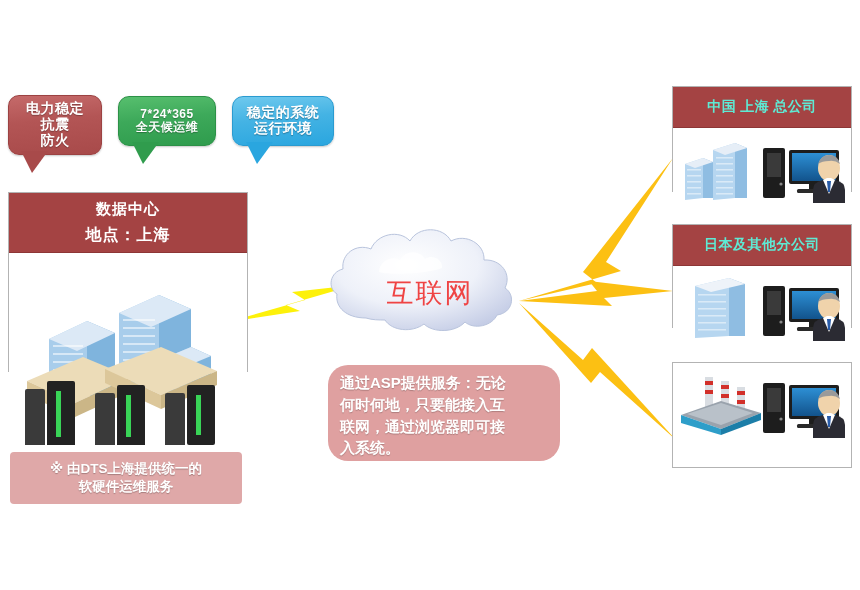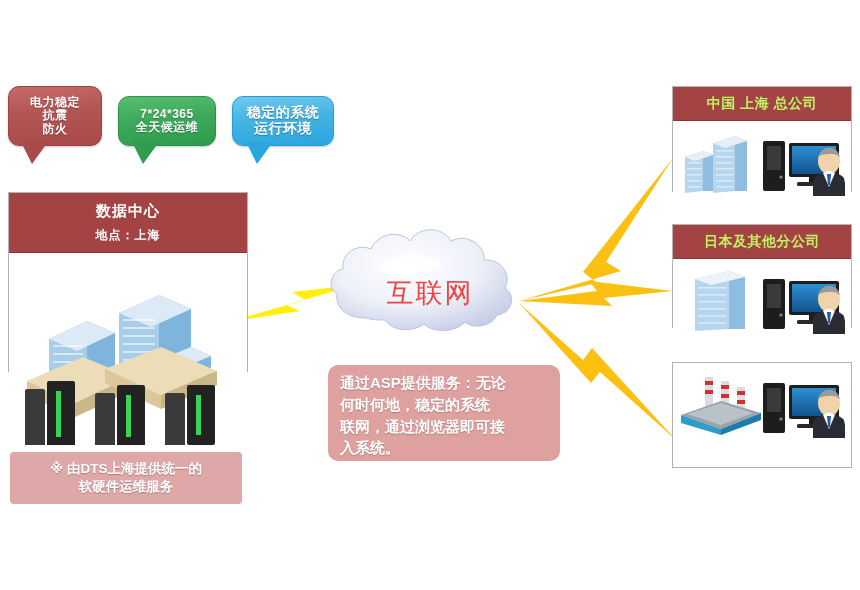--- a/index.html
+++ b/index.html
@@ -17,21 +17,21 @@
     box-shadow:0 1px 2px rgba(0,0,0,.22);
     display:flex;flex-direction:column;align-items:center;justify-content:center;
     text-shadow:0 1px 1px rgba(0,0,0,.30);
   }
   .bubble .ln{display:block;white-space:nowrap;}
   .bubble .tail{
     position:absolute;width:0;height:0;bottom:-19px;left:14px;
     border-left:11px solid transparent;border-right:16px solid transparent;
   }
   #bubble-power{
-    left:8px;top:86px;width:92px;height:58px;font-size:12px;
+    left:8px;top:95px;width:92px;height:58px;font-size:14px;
     background:linear-gradient(175deg,#c56a6a 0%,#b35555 42%,#a84a4a 100%);
     border:1px solid #9c4242;
   }
   #bubble-power .tail{border-top:22px solid #a84a4a;left:12px;}
   #bubble-ops{
     left:118px;top:96px;width:96px;height:48px;font-size:12px;
     background:linear-gradient(175deg,#57bf6e 0%,#3da95a 45%,#2f9c4d 100%);
     border:1px solid #2c9147;
   }
   #bubble-ops .tail{border-top:22px solid #309c4d;left:13px;}
@@ -46,55 +46,55 @@
   #datacenter{
     position:absolute;left:8px;top:192px;width:240px;height:180px;
     border:1px solid #b3b3b3;background:#fff;box-sizing:border-box;
   }
   #dc-header{
     height:60px;background:#a44343;border-bottom:1px solid #8d3636;
     display:flex;flex-direction:column;align-items:center;justify-content:center;
     color:#fff;box-sizing:border-box;
   }
   #dc-title{font-size:15px;font-weight:bold;letter-spacing:1px;margin-bottom:6px;}
-  #dc-sub{font-size:12px;font-weight:bold;letter-spacing:1px;}
+  #dc-sub{font-size:16px;font-weight:bold;letter-spacing:1px;}
   #dc-art{position:relative;height:192px;overflow:hidden;background:#fff;}
 
   
   #dc-note{
     position:absolute;left:10px;top:452px;width:232px;height:52px;
     background:#dfa8a8;border-radius:4px;color:#fff;font-weight:bold;
     font-size:13.5px;line-height:1.35;display:flex;flex-direction:column;
     align-items:center;justify-content:center;text-align:center;
     text-shadow:0 1px 1px rgba(0,0,0,.25);box-sizing:border-box;
   }
   #dc-note .ln{white-space:nowrap;}
   #cloud-label{
     position:absolute;left:330px;top:275px;width:200px;text-align:center;
     font-size:27px;color:#ef4444;font-family:"DejaVu Serif","Liberation Serif",serif;
     letter-spacing:2px;
   }
 
   
   #asp-box{
     position:absolute;left:328px;top:365px;width:232px;height:96px;
-    background:#dfa0a0;border-radius:10px;color:#fff;box-sizing:border-box;
+    background:#dfa0a0;border-radius:20px;color:#fff;box-sizing:border-box;
     padding:7px 10px 6px 12px;font-size:15px;line-height:1.45;font-weight:bold;
     text-shadow:0 1px 1px rgba(0,0,0,.22);
   }
 
   
   .site{
     position:absolute;left:672px;width:180px;border:1px solid #b3b3b3;
     background:#fff;box-sizing:border-box;
   }
   .site-header{
-    height:34px;background:#a44343;border-bottom:1px solid #8d3636;
-    color:#bef264;font-size:14px;font-weight:bold;letter-spacing:.5px;
-    display:flex;align-items:center;justify-content:center;box-sizing:border-box;
+    height:41px;background:#a44343;border-bottom:1px solid #8d3636;
+    color:#5eead4;font-size:14px;font-weight:bold;letter-spacing:.5px;
+    display:flex;align-items:center;justify-content:center;box-sizing:border-box;font-family:Liberation Serif, serif;
   }
   .site-art{position:relative;height:75px;overflow:hidden;background:#fff;}
   #site-hq{top:86px;height:106px;}
   #site-branch{top:224px;height:104px;}
   #site-factory{top:362px;height:106px;}
 
   svg{display:block;}
   .bolt-y{fill:#fdf10a;}
   .bolt-a{fill:#fcc013;}
 </style>
@@ -249,21 +249,21 @@
 
   <div id="dc-note">
     <span class="ln">※ 由DTS上海提供统一的</span>
     <span class="ln">软硬件运维服务</span>
   </div>
 
   <div id="cloud-label">互联网</div>
 
   <div id="asp-box">
     <div>通过ASP提供服务：无论</div>
-    <div>何时何地，稳定的系统</div>
+    <div>何时何地，只要能接入互</div>
     <div>联网，通过浏览器即可接</div>
     <div>入系统。</div>
   </div>
 
   <div class="site" id="site-hq">
     <div class="site-header">中国 上海 总公司</div>
     <div class="site-art">
       <svg width="178" height="75" viewBox="0 0 178 75">
         <g>
           <polygon points="12,36 30,30 30,70 12,72" fill="#b6d6f0"></polygon>

